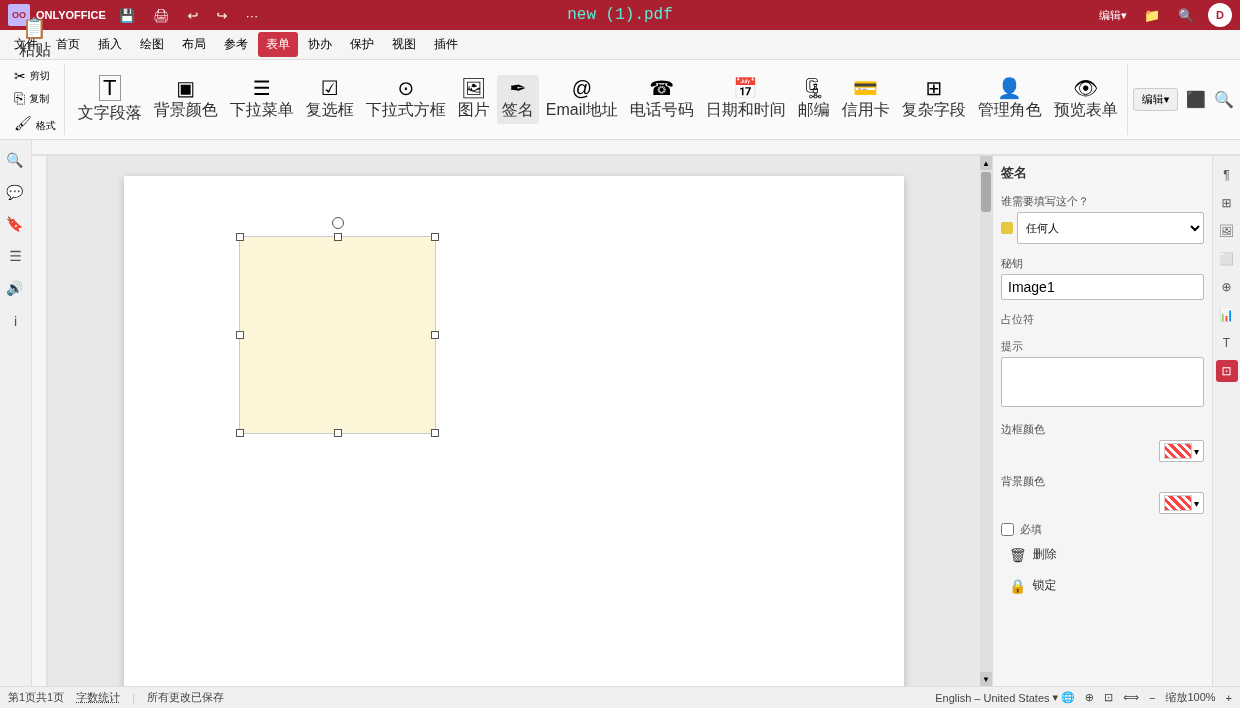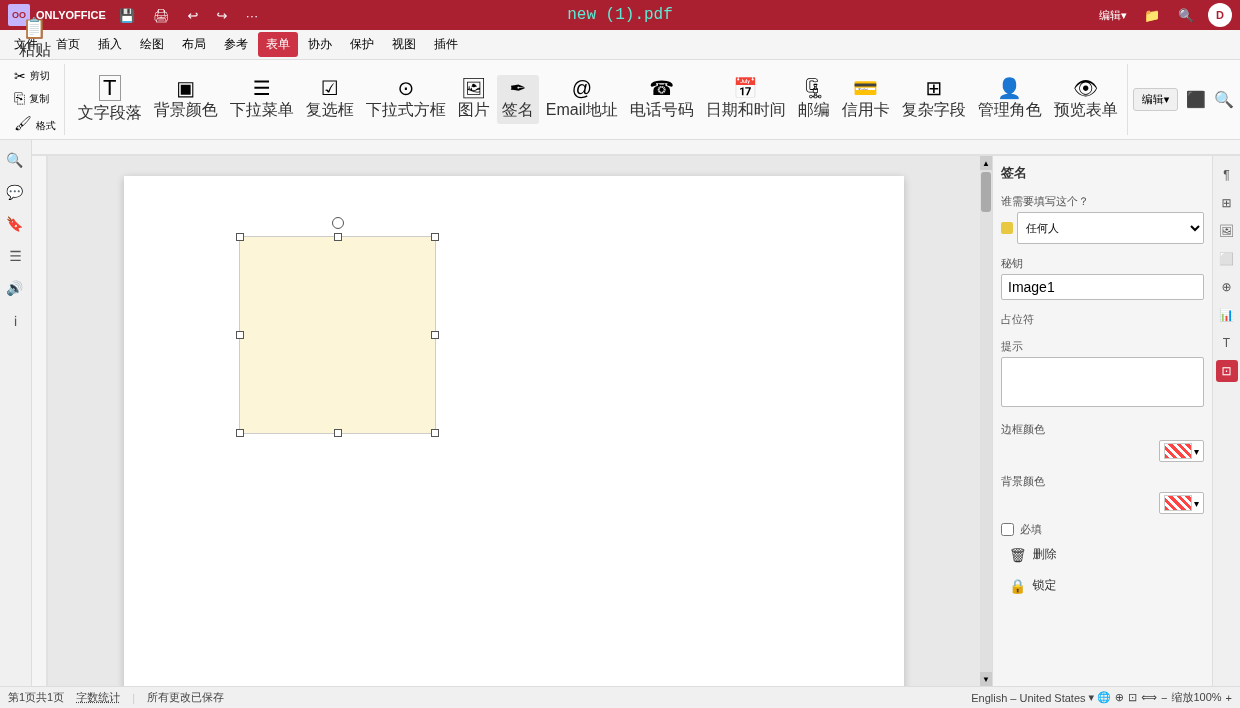--- a/index.html
+++ b/index.html
@@ -284,21 +284,21 @@
       background: #f0f0f0;
       border-top: 1px solid #ddd;
       display: flex;
       align-items: center;
       padding: 0 8px;
       font-size: 11px;
       color: #444;
       gap: 12px;
     }
     .status-sep { color: #ccc; }
-    .status-right { margin-left: auto; display: flex; align-items: center; gap: 4px; }
+    .status-right { margin-left: auto; display: flex; align-items: center; gap: 10px; }
     .status-lang { display: flex; align-items: center; gap: 3px; cursor: pointer; }
 
     
     .ruler-h {
       width: 100%;
       height: 16px;
       background: #f5f5f5;
       position: relative;
       overflow: hidden;
     }

